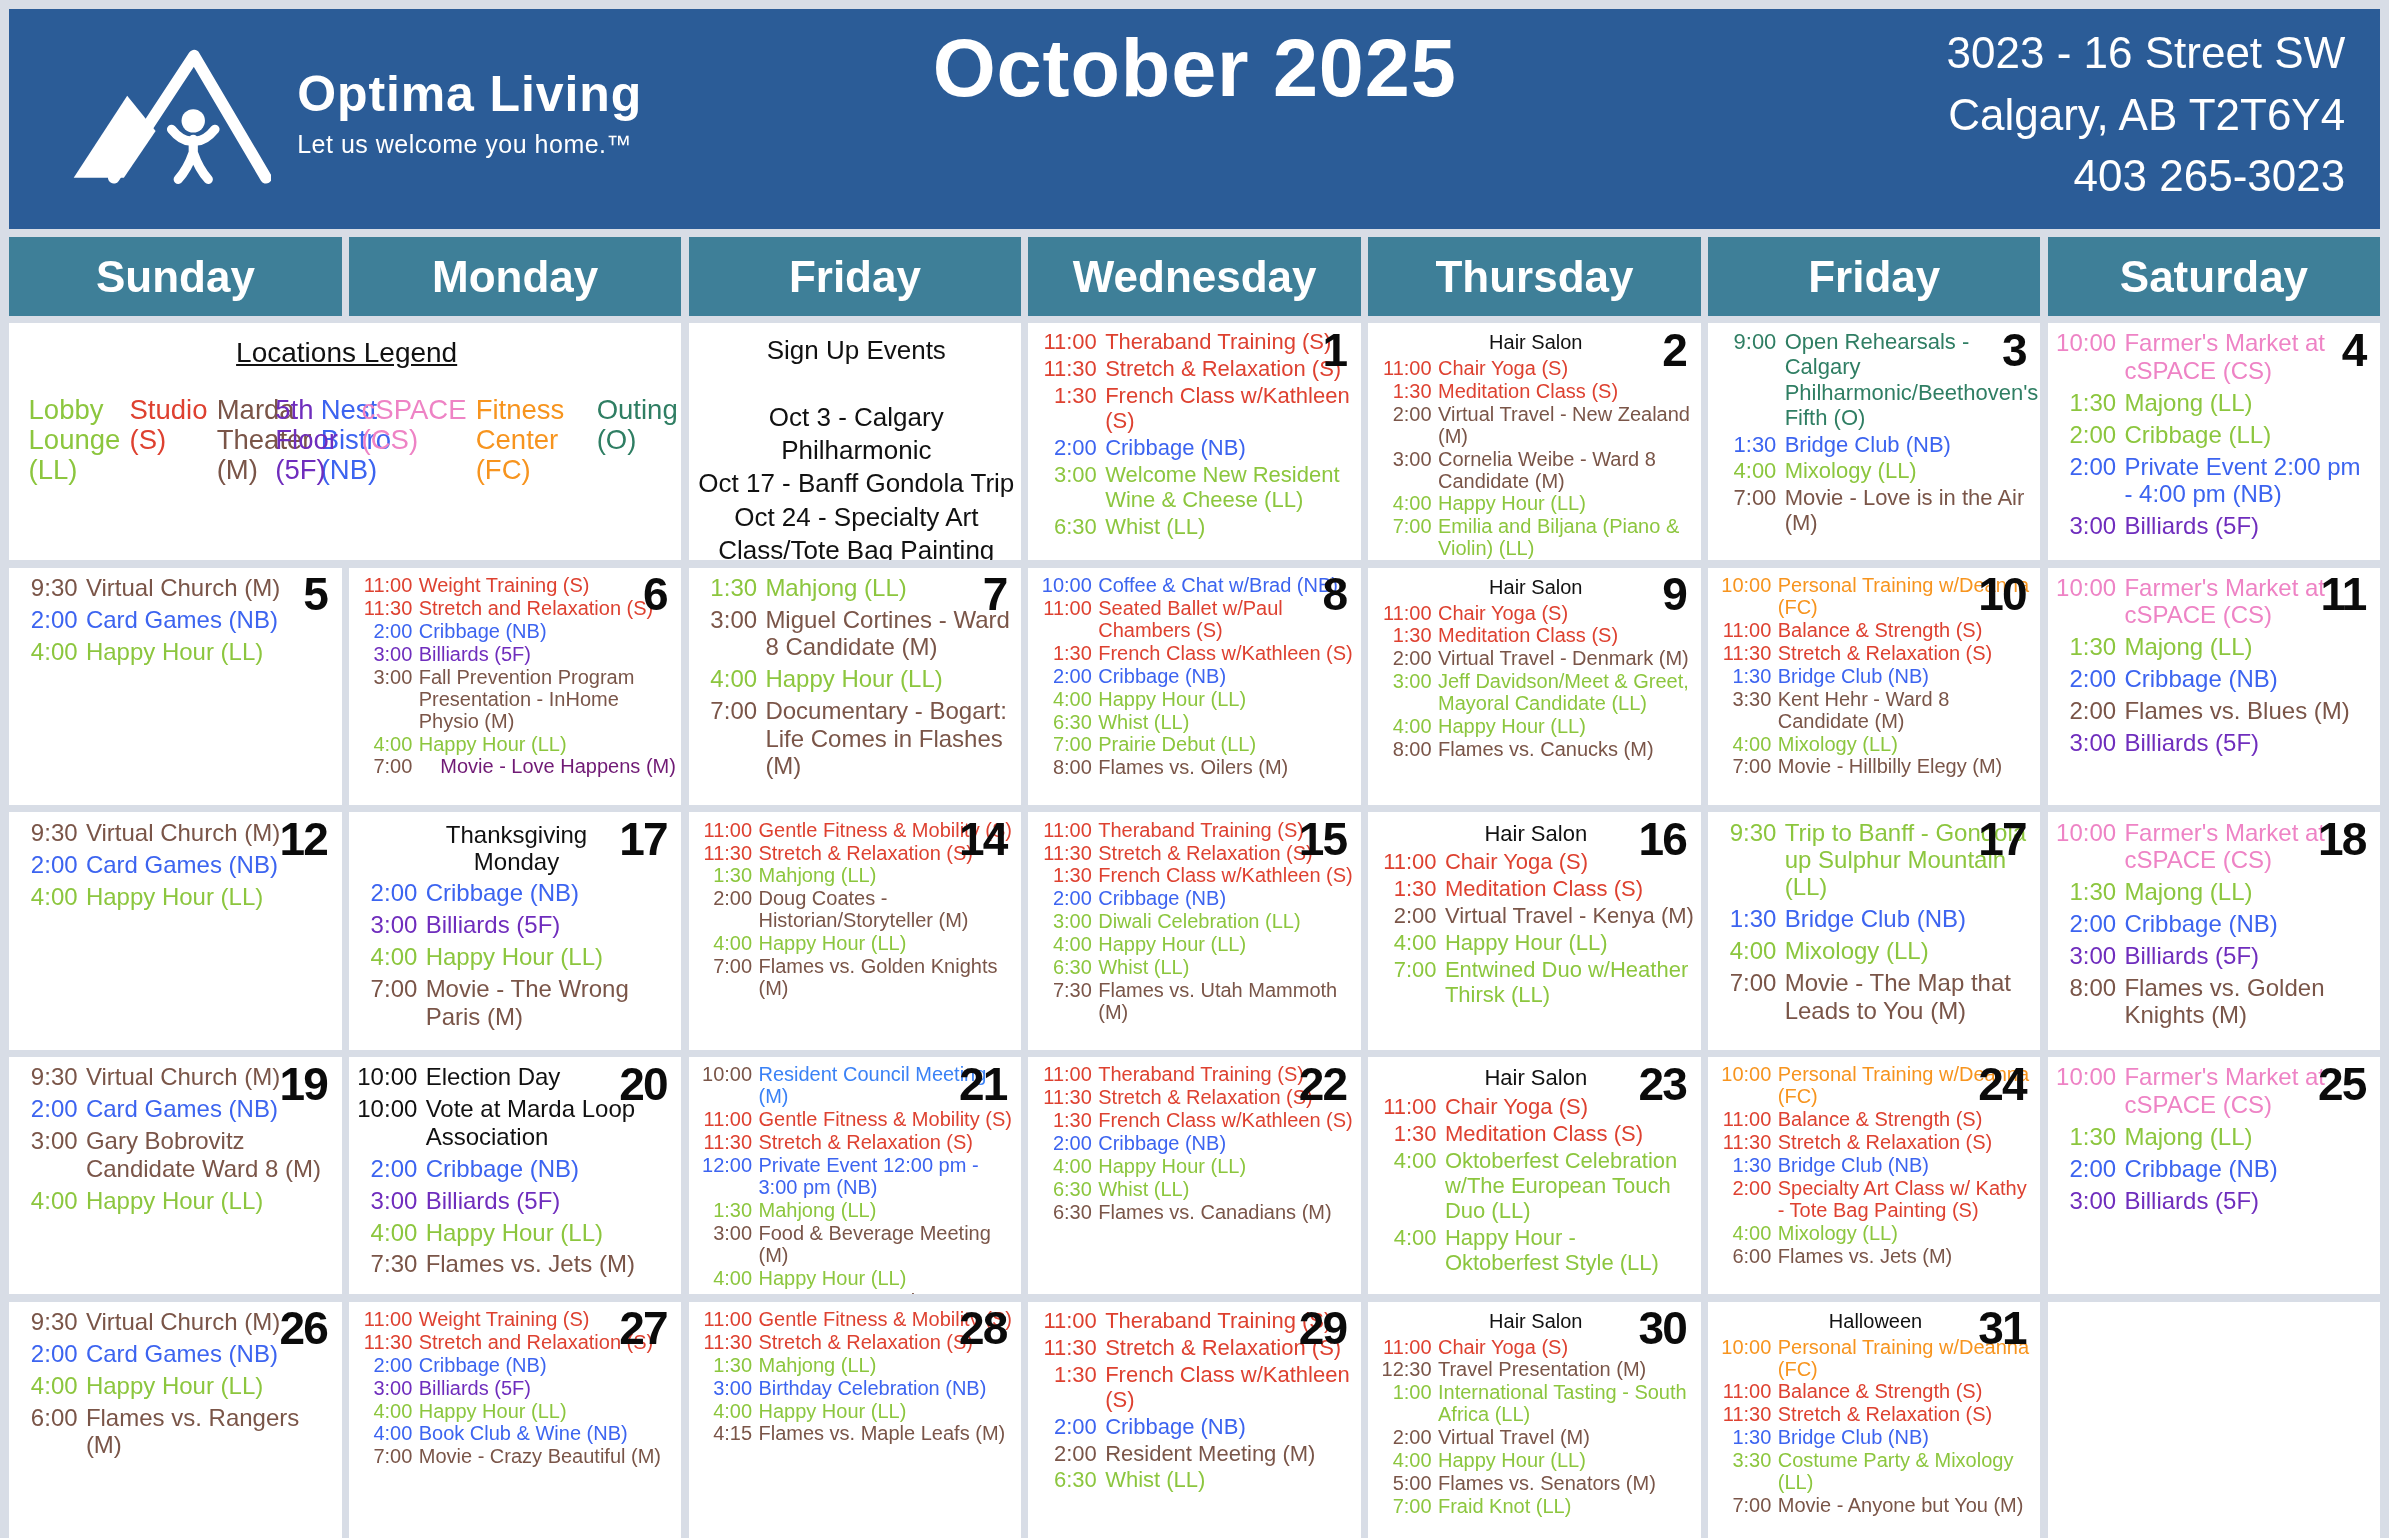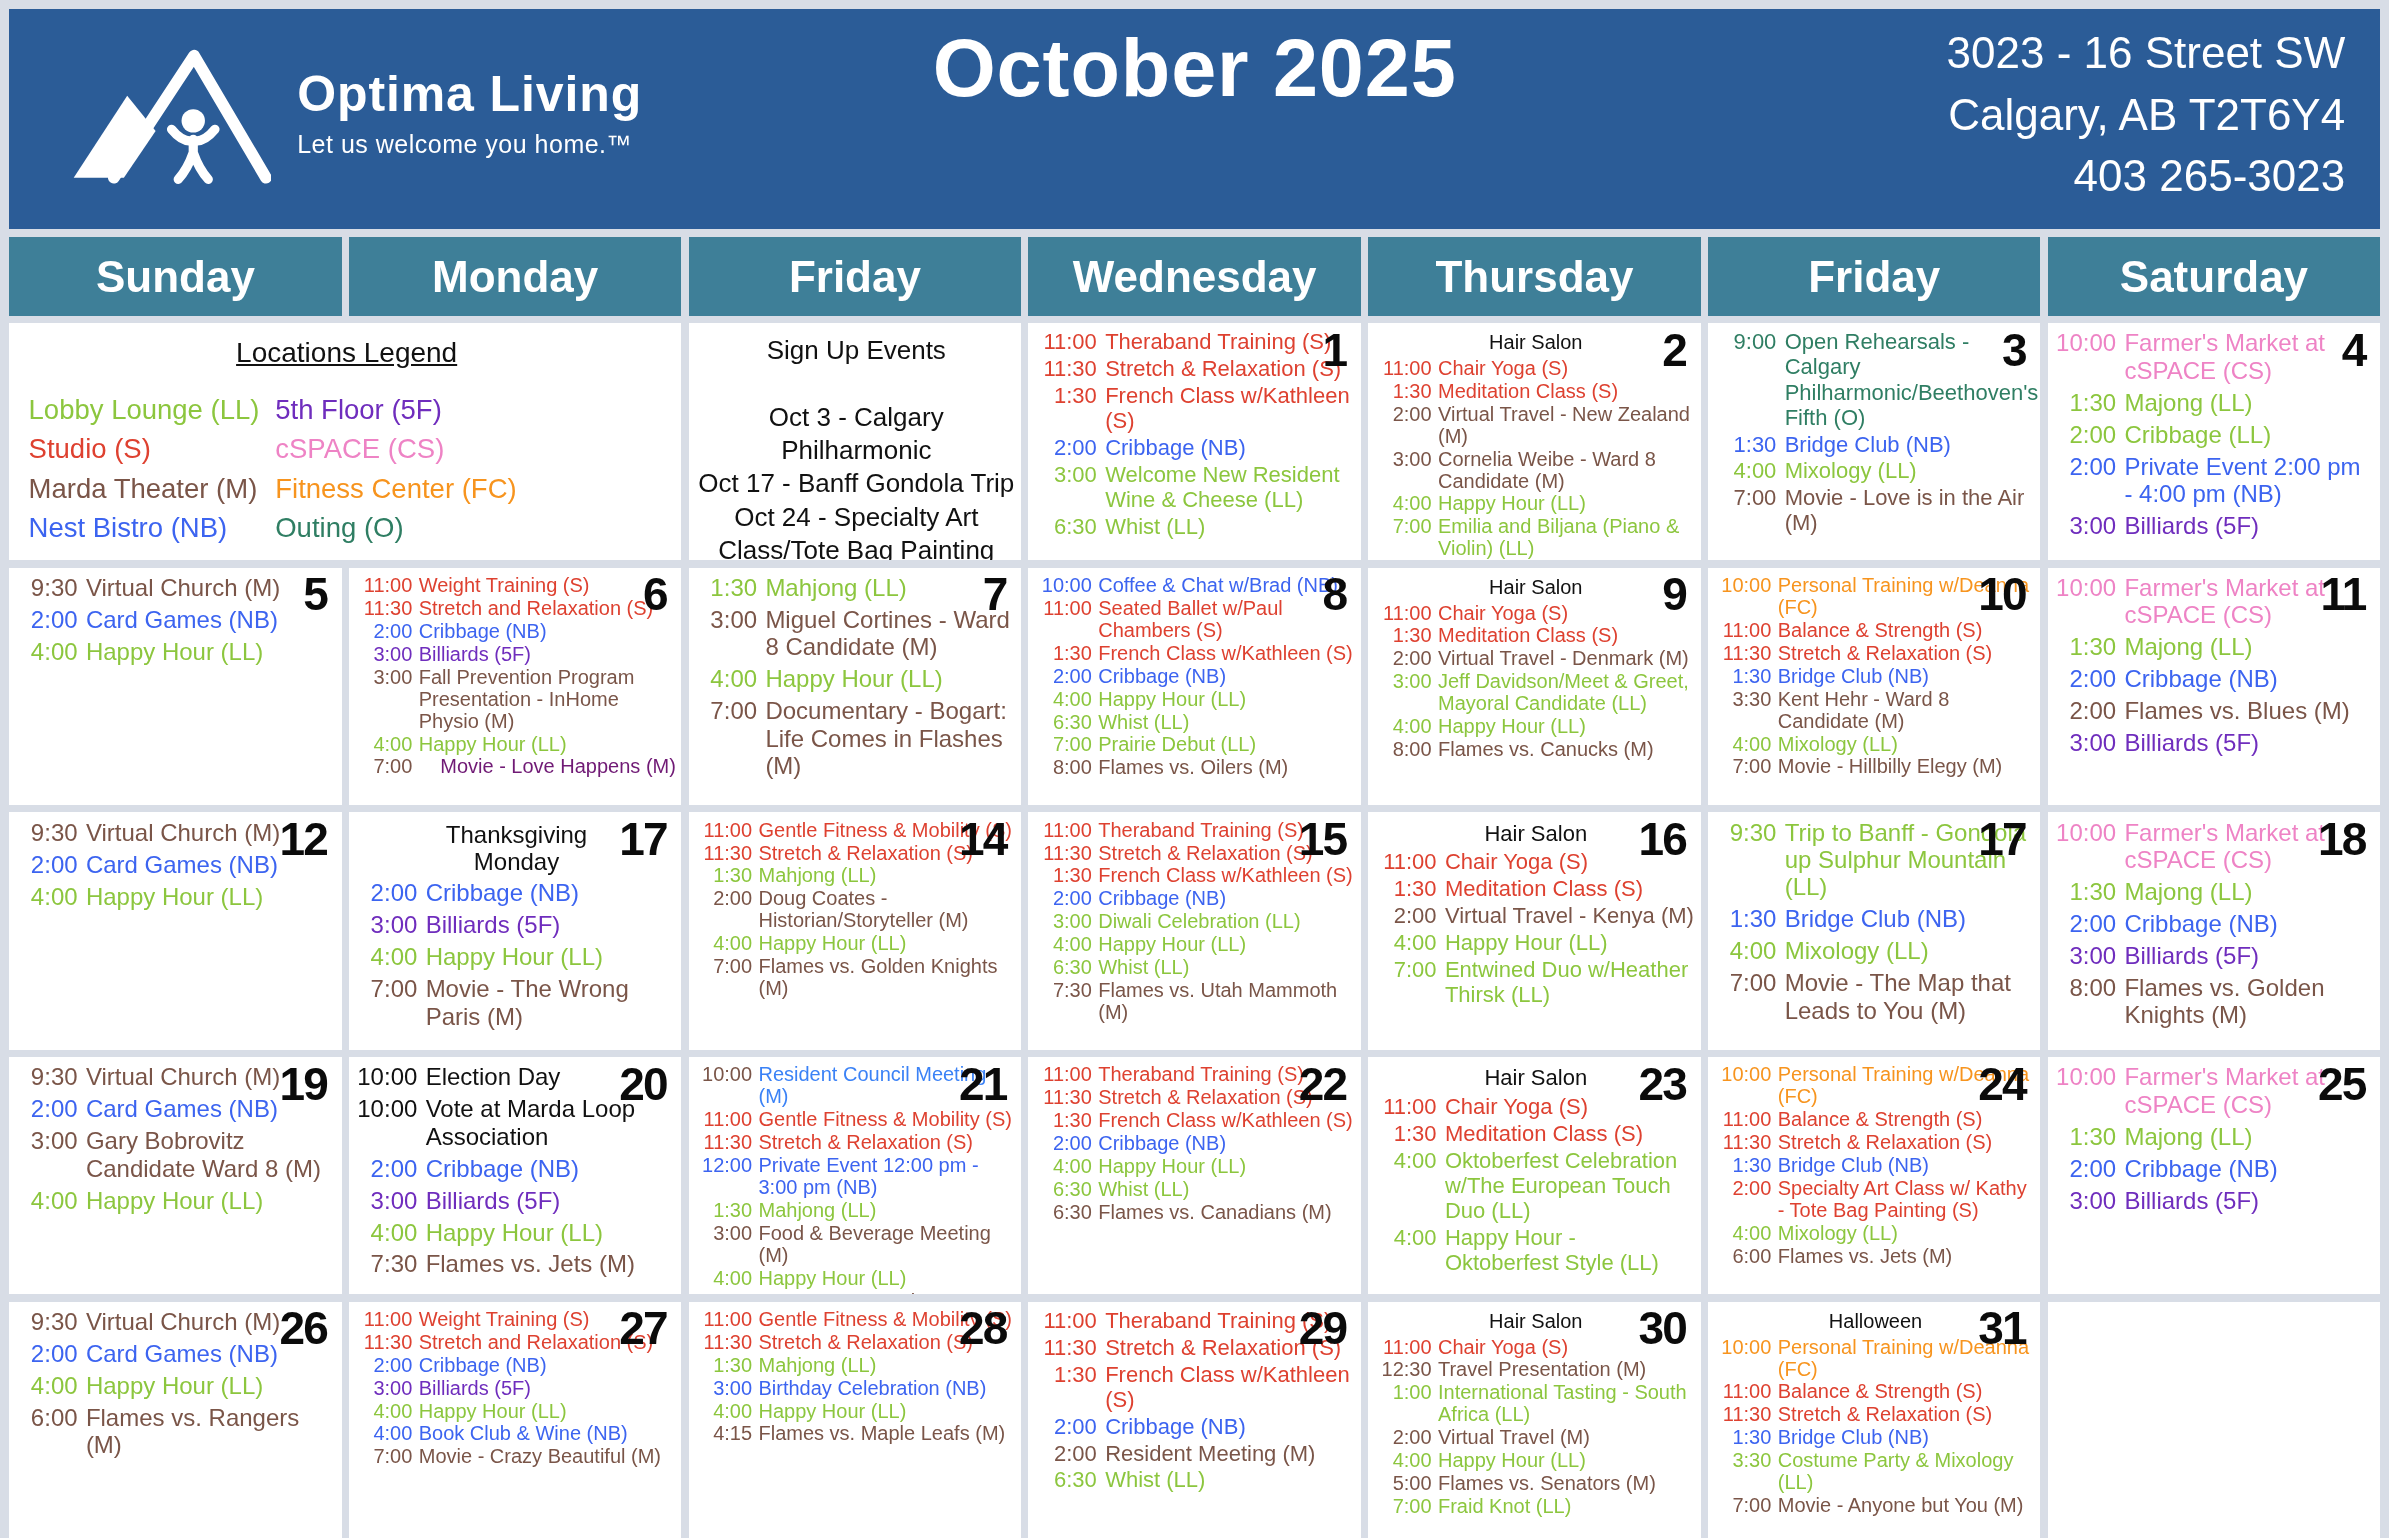--- a/index.html
+++ b/index.html
@@ -38,21 +38,21 @@
   .etitle{flex:1;font-size:24px;line-height:1.14;padding-right:1.8px;}
   .dense .time,.dense .etitle,.dense .cell-title{font-size:22px;}
   .dense .event{margin-bottom:1.8px;}
   .xdense .time,.xdense .etitle,.xdense .cell-title{font-size:20px;line-height:1.1;}
   .xdense .event{margin-bottom:0.9px;}
   .xdense .time{flex-basis:57px;margin-right:6.4px;}
 
   
   .legend-title{text-align:center;font-size:28px;color:var(--ink);text-decoration:underline;margin:7.3px 0 26px;}
   .legend-cols{display:flex;padding-left:13px;}
-  .legend-col{display:flex;flex-direction:column;gap:9.2px;font-size:27.5px;line-height:1.1;}
+  .legend-col{display:flex;gap:9.2px;font-size:27.5px;line-height:1.1;}
   .legend-col:first-child{width:38%;}
   .legend-col:last-child{flex:1;}
 
   
   .signup-title{text-align:center;font-size:26px;color:var(--ink);margin:5.5px 0 35px;}
   .signup-list{text-align:center;font-size:26px;color:var(--ink);line-height:1.28;}
 </style>
 </head>
 <body>
 

